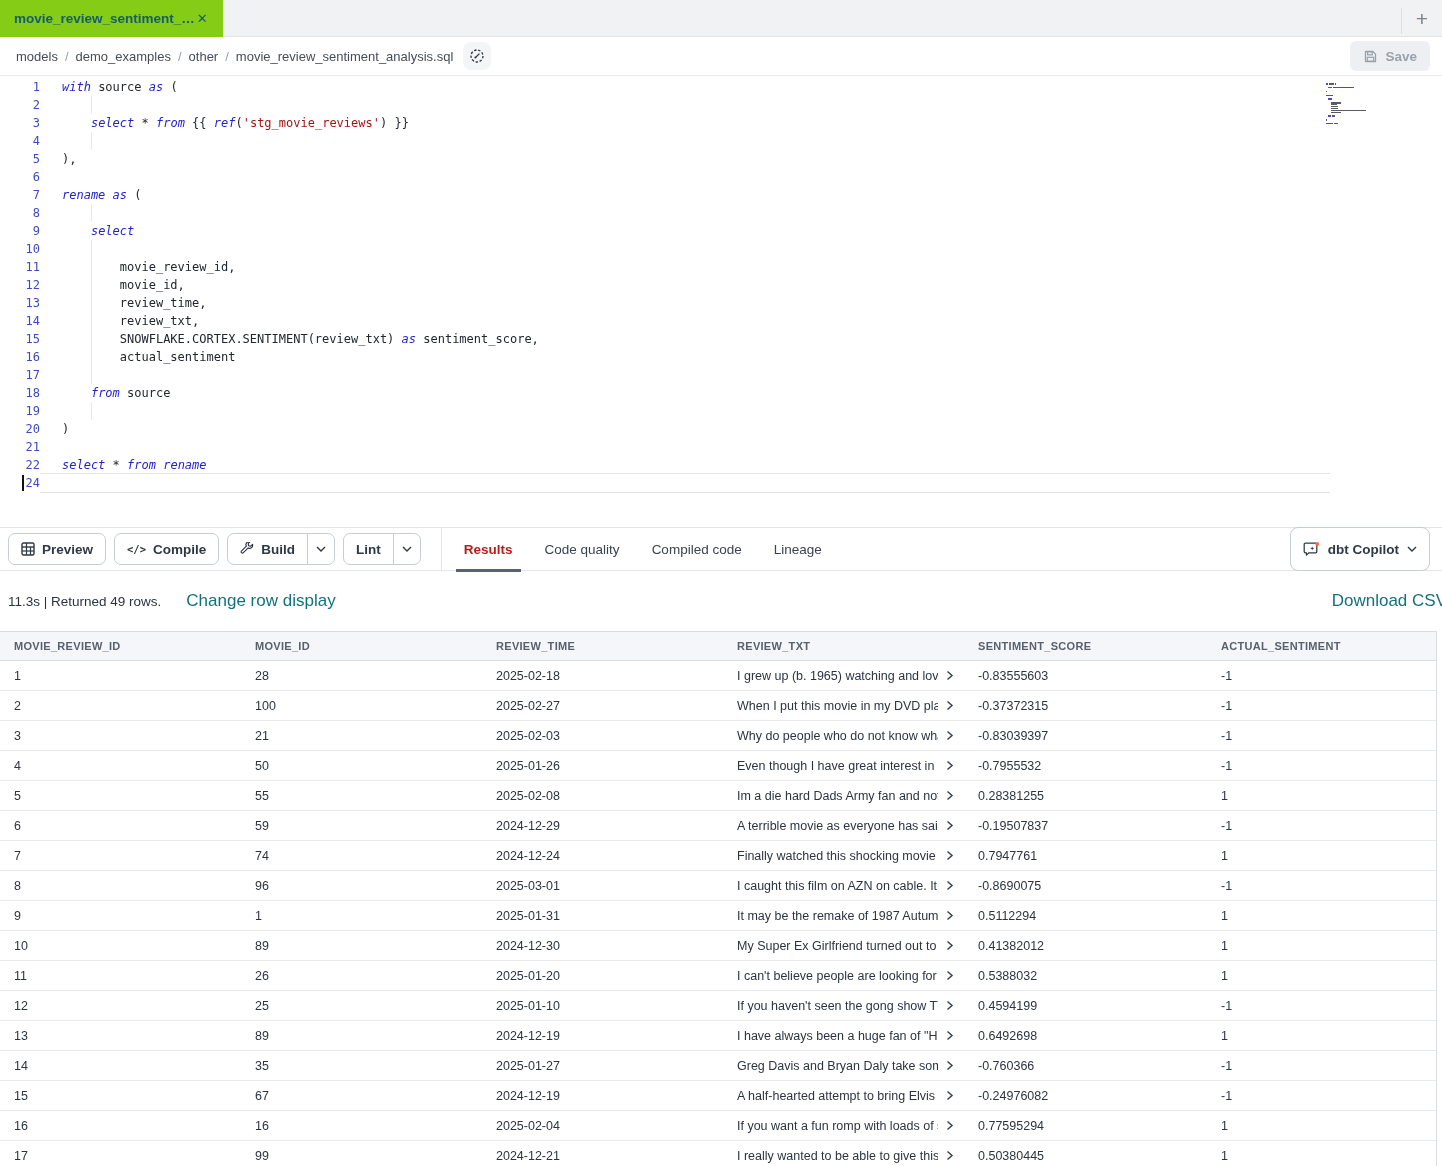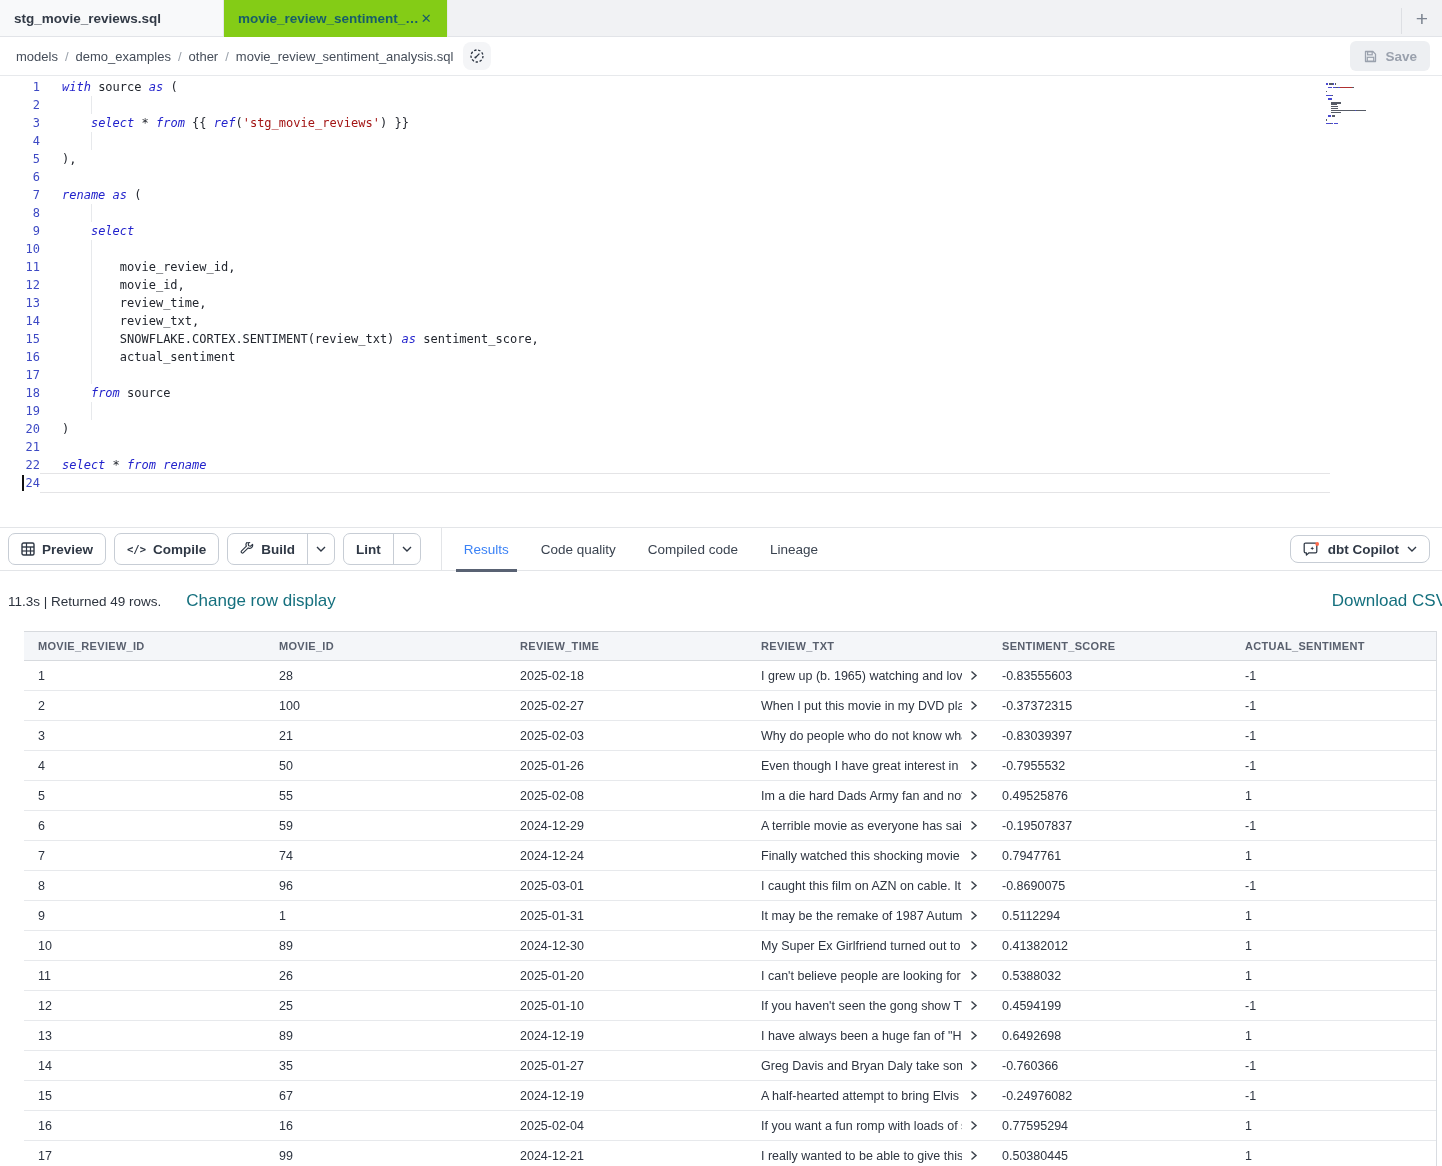--- a/index.html
+++ b/index.html
@@ -60,53 +60,50 @@
     border:1px solid #c7cdd5; border-radius:7px; color:#2f3845; font-size:13.5px;
     font-weight:600; cursor:pointer; margin-right:8px; }
   .btn .seg { display:flex; align-items:center; gap:7px; padding:0 12px; height:100%; }
   .btn .chev-seg { width:27px; display:flex; align-items:center; justify-content:center;
     border-left:1px solid #c7cdd5; height:100%; }
   .glyph-code { font-family:"DejaVu Sans Mono",monospace; font-size:10.5px; font-weight:700; }
   .tb-div { width:1px; height:44px; background:#e3e5e8; margin:0 6px 0 12px; }
   .rtabs { display:flex; align-items:stretch; height:44px; }
   .rtab { display:flex; align-items:center; padding:0 16px; font-size:13.5px;
     color:#3a4350; cursor:pointer; position:relative; }
-  .rtab.active { color:#3b82f6; font-weight:400;text-align:right; }
+  .rtab.active { color:#b91c1c; font-weight:700;text-align:right; }
   .rtab.active::after { content:""; position:absolute; left:8px; right:8px; bottom:-1px;
     height:3px; background:#596273; }
-  .copilot-btn { margin-left:auto; height:28px; padding:0 12px; border-radius:8px;
+  .copilot-btn { margin-left:auto; height:44px; padding:0 12px; border-radius:8px;
     border:1px solid #c7cdd5; background:#fff; display:flex; align-items:center; gap:8px;
     font-size:13.5px; font-weight:600; color:#2f3845; cursor:pointer; }
 
   
   .meta-row { height:60px; display:flex; align-items:center; padding:0 8px; position:relative; }
   .meta-status { font-size:13.5px; color:#2c333e; }
   .link { font-size:17px; color:var(--accent,#15707e); cursor:pointer; }
   .meta-change { margin-left:25px; }
   .meta-download { position:absolute; right:-5px; }
 
   
   .table-wrap { width:1437px; border-right:1px solid #d9dce1; }
   .trow { display:grid; grid-template-columns:241px 241px 241px 241px 243px 1fr;
-    height:30px; align-items:center; border-bottom:1px solid #e7e9ec; background:#fff;margin-left:24px; }
+    height:30px; align-items:center; border-bottom:1px solid #e7e9ec; background:#fff; }
   .trow.head { background:#f4f6f9; border-top:1px solid #d7dade; border-bottom:1px solid #d7dade; }
   .tcell { padding-left:14px; font-size:12.5px; color:#2d3440; white-space:nowrap; overflow:hidden; }
   .head .tcell { font-size:11px; font-weight:700; color:#59606e; letter-spacing:.3px; }
   .txtcell { display:flex; align-items:center; gap:8px; }
   .txtcell .txt { max-width:201px; overflow:hidden; white-space:nowrap; }
   .expander { flex:0 0 auto; display:flex; cursor:pointer; color:#3c434d; }
   svg.ic { display:block; }
 </style>
 </head>
 <body>
 
 <div class="tabstrip">
-  <div class="tab inactive">
-    <span>stg_movie_reviews.sql</span>
-  </div>
   <div class="tab active">
     <span>movie_review_sentiment_…</span>
     <span class="close">✕</span>
   </div>
   <div class="strip-right">
     <div class="strip-div"></div>
     <div class="newtab">+</div>
   </div>
 </div>
 
@@ -492,21 +489,21 @@
         <div class="tcell">55</div>
         <div class="tcell">2025-02-08</div>
         <div class="tcell txtcell">
           <span class="txt">Im a die hard Dads Army fan and nothi…</span>
           <span class="expander">
             <svg class="ic" width="8" height="11" viewBox="0 0 8 11">
               <polyline points="1.5,1.5 6,5.5 1.5,9.5" fill="none" stroke="#3c434d" stroke-width="1.5"></polyline>
             </svg>
           </span>
         </div>
-        <div class="tcell">0.49525876</div>
+        <div class="tcell">0.28381255</div>
         <div class="tcell">1</div>
       </div>
       <div class="trow">
         <div class="tcell">6</div>
         <div class="tcell">59</div>
         <div class="tcell">2024-12-29</div>
         <div class="tcell txtcell">
           <span class="txt">A terrible movie as everyone has said. …</span>
           <span class="expander">
             <svg class="ic" width="8" height="11" viewBox="0 0 8 11">

